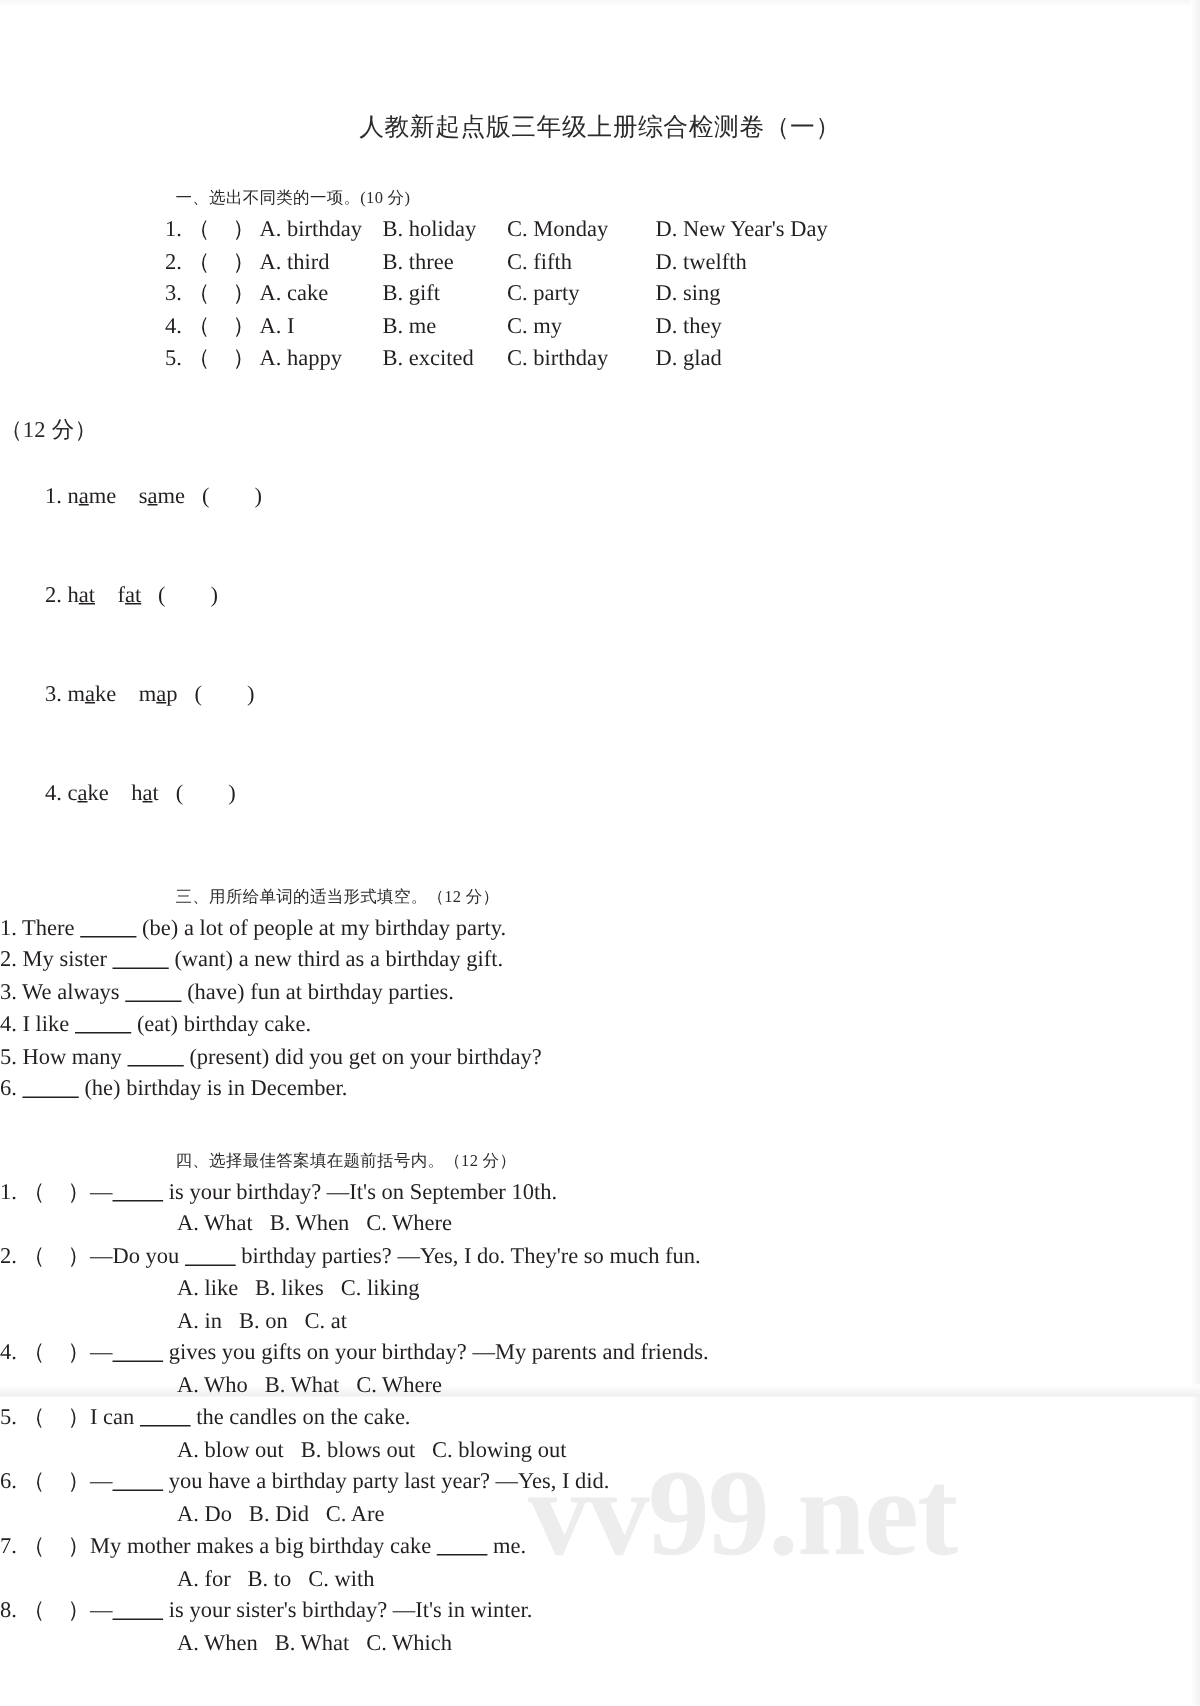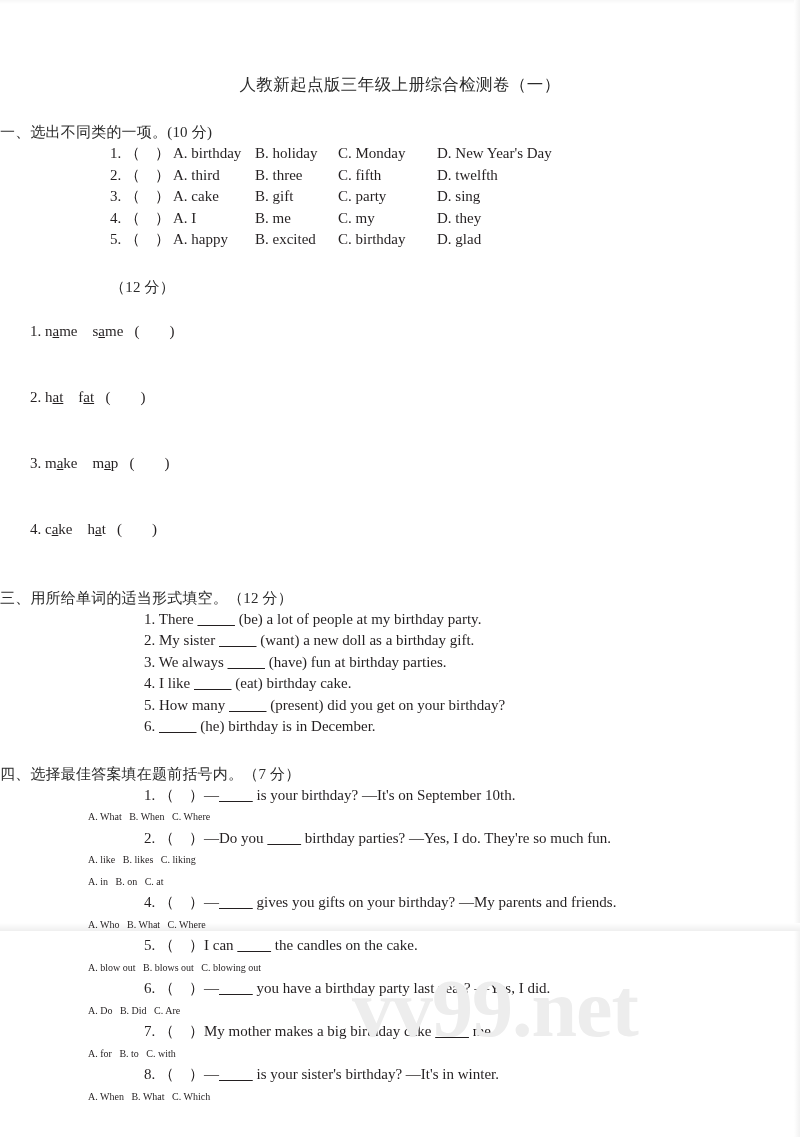--- a/index.html
+++ b/index.html
@@ -61,45 +61,43 @@
   }
 
   .section {
     margin: 0;
     padding: 0 0 0 0;
   }
   .section-gap-1 { margin-top: 26px; }
   .section-gap   { margin-top: 26px; }
 
   .section-head {
+    font-size: 11px;
+    line-height: 21px;
+    padding-left: 117px;
+    color: #2b2b2b;
+    letter-spacing: 0.2px;
+  }
+  .section-head-cont {
     font-size: 15px;
     line-height: 21px;
     color: #2b2b2b;
     letter-spacing: 0.2px;
   }
-  .section-head-cont {
-    font-size: 15px;
-    line-height: 21px;
-    padding-left: 110px;
-    color: #2b2b2b;
-    letter-spacing: 0.2px;
-  }
 
   .q-line {
     font-size: 15px;
     line-height: 21.5px;
-    padding-left: 110px;
     color: #231f20;
     white-space: pre;
-    margin-left: 34px;
   }
   .opt-line {
-    font-size: 10px;
+    font-size: 15px;
     line-height: 21.5px;
-    padding-left: 88px;
+    padding-left: 118px;
     color: #231f20;
     white-space: pre;
   }
 
   
   .row-s1 {
     font-size: 15px;
     line-height: 21.5px;
     padding-left: 110px;
     color: #231f20;
@@ -202,29 +200,29 @@
         <span>3. </span><span>m</span><span class="u">a</span><span>ke</span><span>    </span><span>m</span><span class="u">a</span><span>p</span><span>   (        )</span>
       </div>
       <div class="row-s2">
         <span>4. </span><span>c</span><span class="u">a</span><span>ke</span><span>    </span><span>h</span><span class="u">a</span><span>t</span><span>   (        )</span>
       </div>
     </div>
 
     <div class="section section-gap">
       <div class="section-head">三、用所给单词的适当形式填空。（12 分）</div>
       <div class="q-line"><span>1. There </span><span class="blank">          </span><span> (be) a lot of people at my birthday party.</span></div>
-      <div class="q-line"><span>2. My sister </span><span class="blank">          </span><span> (want) a new doll as a birthday gift.</span></div>
+      <div class="q-line"><span>2. My sister </span><span class="blank">          </span><span> (want) a new third as a birthday gift.</span></div>
       <div class="q-line"><span>3. We always </span><span class="blank">          </span><span> (have) fun at birthday parties.</span></div>
       <div class="q-line"><span>4. I like </span><span class="blank">          </span><span> (eat) birthday cake.</span></div>
       <div class="q-line"><span>5. How many </span><span class="blank">          </span><span> (present) did you get on your birthday?</span></div>
       <div class="q-line"><span>6. </span><span class="blank">          </span><span> (he) birthday is in December.</span></div>
     </div>
 
     <div class="section section-gap">
-      <div class="section-head">四、选择最佳答案填在题前括号内。（7 分）</div>
+      <div class="section-head">四、选择最佳答案填在题前括号内。（12 分）</div>
 
       <div class="q-line"><span>1. （    ）—</span><span class="blank">         </span><span> is your birthday? —It's on September 10th.</span></div>
       <div class="opt-line">A. What   B. When   C. Where</div>
 
       <div class="q-line"><span>2. （    ）—Do you </span><span class="blank">         </span><span> birthday parties? —Yes, I do. They're so much fun.</span></div>
       <div class="opt-line">A. like   B. likes   C. liking</div>
 
       <div class="opt-line">A. in   B. on   C. at</div>
 
       <div class="q-line"><span>4. （    ）—</span><span class="blank">         </span><span> gives you gifts on your birthday? —My parents and friends.</span></div>

